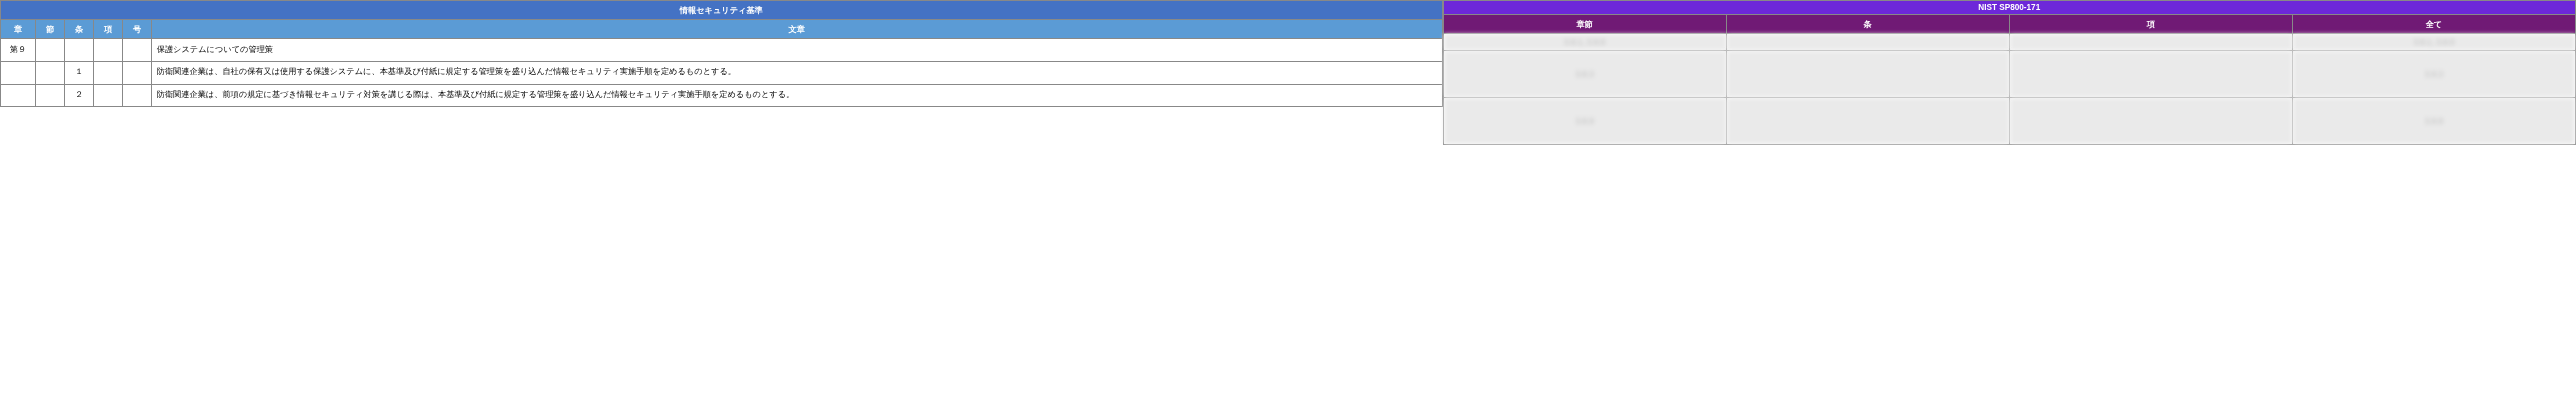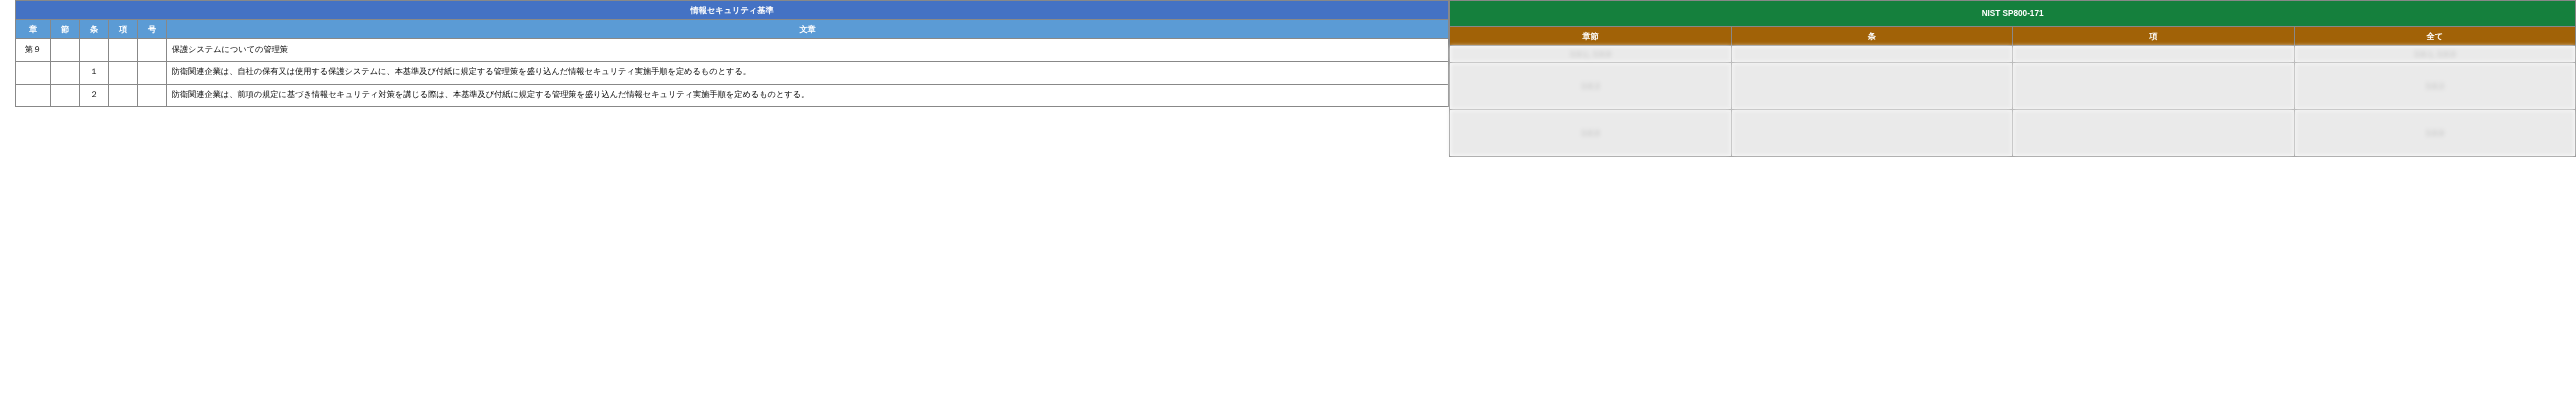--- a/index.html
+++ b/index.html
@@ -1,26 +1,26 @@
 <!DOCTYPE html>
 <html style="font-size:9.4px"><head>
   <meta charset="utf-8">
   <style>
     * { box-sizing: border-box; margin: 0; padding: 0; }
     body { font-family: "Hiragino Kaku Gothic ProN", "Yu Gothic", Meiryo, sans-serif; font-size: 8.2px; color: #000; background: #fff; }
     .wrap { display: flex; width: 100%; }
-    .left-panel { width: 56%; margin-left: 15px; }
+    .left-panel { width: 56%; }
     .right-panel { width: 44%; }
     table { width: 100%; border-collapse: collapse; table-layout: fixed; }
     th, td { border: 0.6px solid #888; padding: 3.5px 4.7px; vertical-align: middle; }
     
     .hdr-blue-dark { background: #4472c4; color: #fff; font-weight: bold; text-align: center; padding: 3.5px; }
     .hdr-blue-light { background: #5b9bd5; color: #fff; font-weight: bold; text-align: center; }
-    .hdr-orange-dark { background: #15803d; color: #fff; font-weight: bold; padding: 8px; }
-    .hdr-orange-light { background: #a16207; color: #fff; font-weight: bold; text-align: center; }
+    .hdr-orange-dark { background: #6d28d9; color: #fff; font-weight: bold; padding: 2px; }
+    .hdr-orange-light { background: #701a75; color: #fff; font-weight: bold; text-align: center; }
     
     .col-chap { width: 35px; }
     .col-sec { width: 29px; }
     .col-art { width: 29px; }
     .col-item { width: 29px; }
     .col-num { width: 29px; }
     .col-txt { width: auto; }
     
     .left-panel td { background: #fff; text-align: left; line-height: 1.8; }
     .left-panel td.narrow { text-align: center; }

